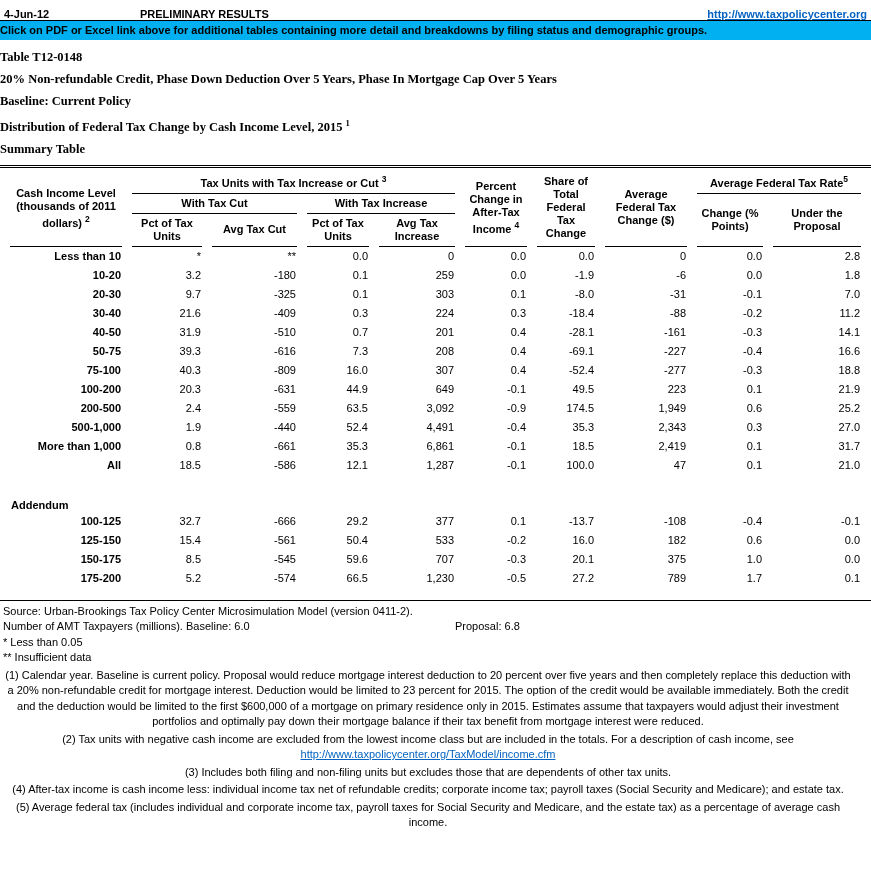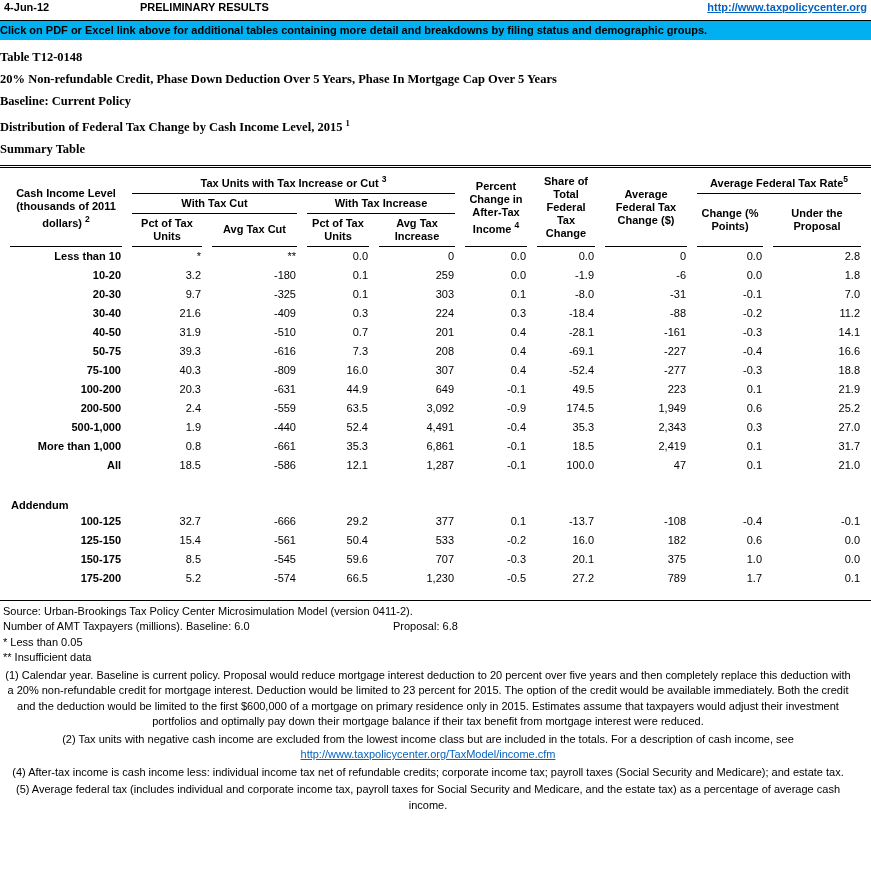--- a/index.html
+++ b/index.html
@@ -1,36 +1,36 @@
 <!DOCTYPE html>
 <html><head>
 <meta charset="utf-8">
 <style>
   html,body { margin:0; padding:0; background:#fff; }
   body { width:871px; font-family:"Liberation Sans", sans-serif; color:#000; }
-  .topbar { display:flex; align-items:flex-start; height:20px; padding:1px 4px 0 4px; font-size:11px; font-weight:bold; box-sizing:border-box;border-radius:8px; }
+  .topbar { display:flex; align-items:flex-end; height:20px; padding:1px 4px 0 4px; font-size:11px; font-weight:bold; box-sizing:border-box;border-radius:8px; }
   .topbar .date { width:136px; }
   .topbar .url { margin-left:auto; color:#0563C1; text-decoration:underline; font-weight:bold; cursor:pointer; }
   .banner { background:#00B0F0; border-top:1px solid #000; font-weight:bold; font-size:11px; padding:3px 0 4px 0; }
   .titles { margin-top:6px; text-align:left; font-weight:bold; font-size:12.5px;font-family:Liberation Serif, serif; }
   .titles div { line-height:22px; }
   sup { font-size:8.5px; font-weight:bold; }
   .table-wrap { margin-top:5px; border-top:3px double #000; border-bottom:1px solid #000; padding:2px 0 12px 0; }
   table { width:871px; border-collapse:separate; border-spacing:10px 0; table-layout:fixed; font-size:11px; }
   th { font-weight:bold; text-align:center; vertical-align:middle; line-height:13px; padding:3px 0 3px 0; }
   .bline { border-bottom:1px solid #000; }
   td.num { text-align:right; height:17px; vertical-align:middle; }
   td.rowlabel { text-align:right; font-weight:bold; height:17px; vertical-align:middle; }
   tr.spacer td { height:15px; }
   td.addendum { text-align:left; font-weight:bold; height:18px; vertical-align:bottom; }
   .footer { font-size:11px; padding:3px 18px 6px 3px; }
   .footer p { margin:0; line-height:15.5px; }
   .src { line-height:16px; margin-top:2px; }
   .amt-line { display:flex; line-height:19px; }
-  .amt-line .amt-label { width:390px; }
+  .amt-line .amt-label { width:452px; }
   .starline { line-height:17px; }
   .footnotes p { margin-top:2px;text-align:center; }
   a.note-link { color:#0563C1; text-decoration:underline; cursor:pointer; }
 </style>
 </head>
 <body>
 
 <div>
 
   <div class="topbar">
@@ -296,18 +296,19 @@
     <p class="src">Source: Urban-Brookings Tax Policy Center Microsimulation Model (version 0411-2).</p>
     <p class="amt-line">
       <span class="amt-label">Number of AMT Taxpayers (millions).  Baseline: 6.0</span>
       <span>Proposal: 6.8</span>
     </p>
     <p class="starline">* Less than 0.05</p>
     <p class="starline">** Insufficient data</p>
     <div class="footnotes">
         <p>(1) Calendar year. Baseline is current policy. Proposal would reduce mortgage interest deduction to 20 percent over five years and then completely replace this deduction with a 20% non-refundable credit for mortgage interest. Deduction would be limited to 23 percent for 2015. The option of the credit would be available immediately. Both the credit and the deduction would be limited to the first $600,000 of a mortgage on primary residence only in 2015. Estimates assume that taxpayers would adjust their investment portfolios and optimally pay down their mortgage balance if their tax benefit from mortgage interest were reduced.</p>
         <p>(2) Tax units with negative cash income are excluded from the lowest income class but are included in the totals. For a description of cash income, see <a class="note-link">http://www.taxpolicycenter.org/TaxModel/income.cfm</a></p>
+        <p>(3) Includes both filing and non-filing units but excludes those that are dependents of other tax units.</p>
         <p>(4) After-tax income is cash income less: individual income tax net of refundable credits; corporate income tax; payroll taxes (Social Security and Medicare); and estate tax.</p>
         <p>(5) Average federal tax (includes individual and corporate income tax, payroll taxes for Social Security and Medicare, and the estate tax) as a percentage of average cash income.</p>
       </div>
   </div>
 
 </div>
 
 </body></html>

